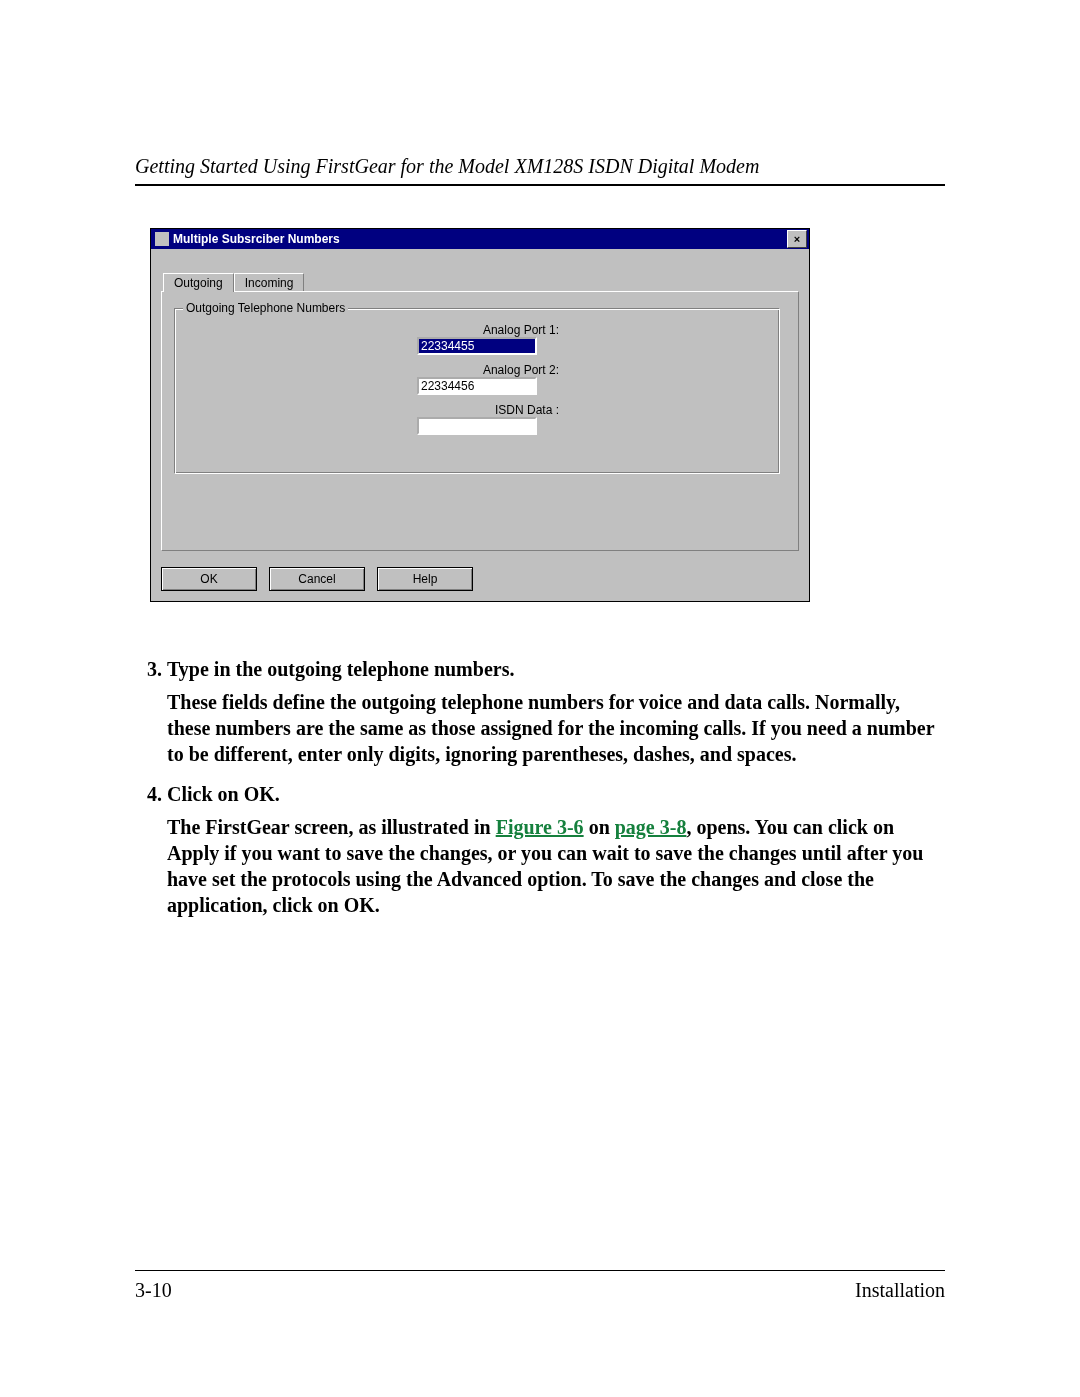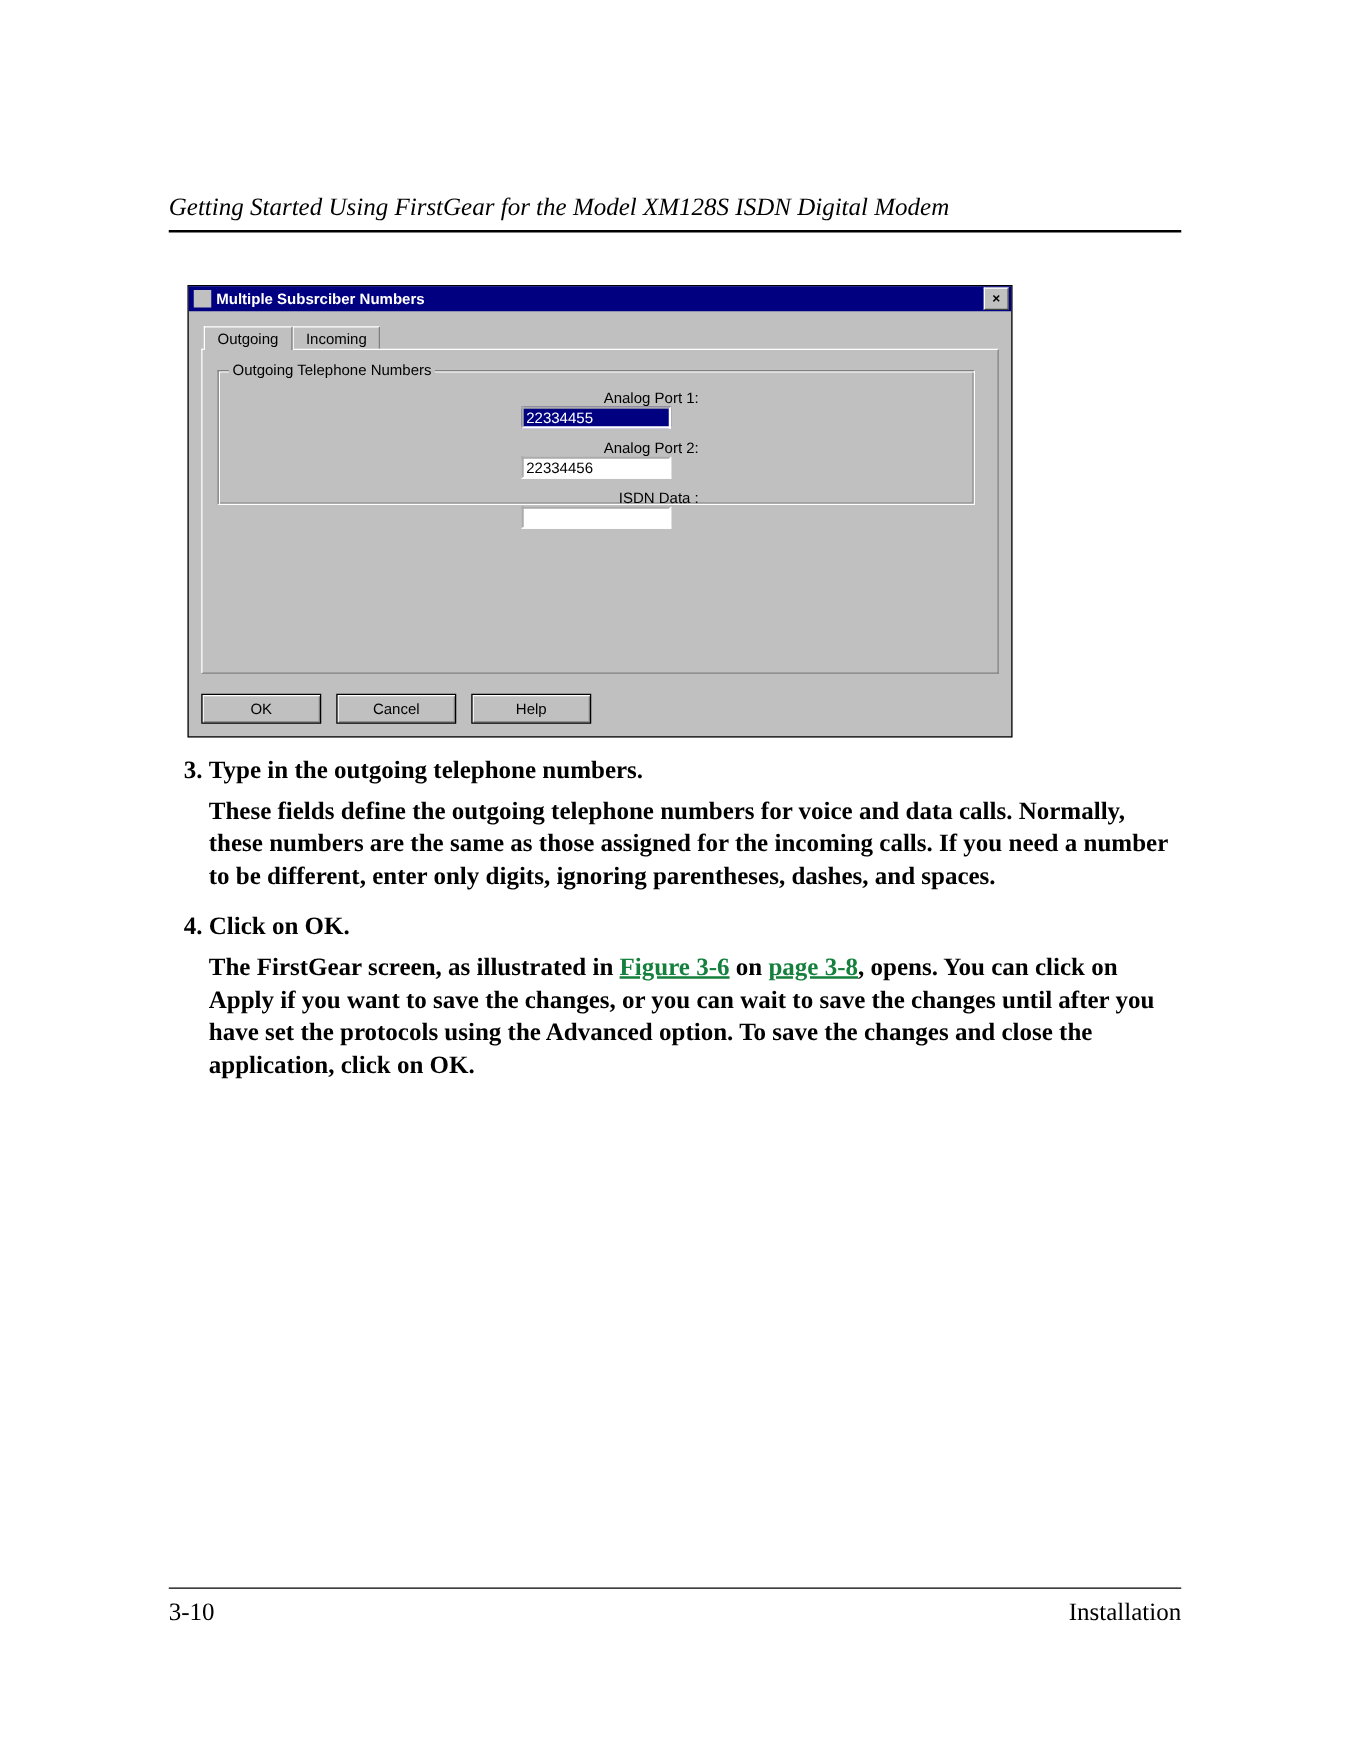--- a/index.html
+++ b/index.html
@@ -91,21 +91,21 @@
     font-size: 12px;
     position: relative;
   }
   .tab.active {
     z-index: 2;
   }
   .tab.inactive {
     border-top-color: #fff;
     border-left-color: #fff;
     border-right-color: #808080;
-    margin-top: 4px;
+    margin-top: 16px;
   }
 
   .tabpane {
     border: 1px solid #fff;
     border-right-color: #808080;
     border-bottom-color: #808080;
     background: #c0c0c0;
     padding: 12px;
     height: 260px;
     box-sizing: border-box;
@@ -114,21 +114,21 @@
 
   
   .groupbox {
     border: 1px solid #808080;
     border-right-color: #fff;
     border-bottom-color: #fff;
     box-shadow: inset 1px 1px 0 #fff, inset -1px -1px 0 #808080;
     box-sizing: border-box;
     padding: 14px 12px 12px 12px;
     width: 606px;
-    height: 108px;
+    height: 166px;
     position: relative;
     margin-top: 4px;
   }
   .group-legend {
     position: absolute;
     top: -8px;
     left: 8px;
     background: #c0c0c0;
     padding: 0 3px;
     font-size: 12px;
@@ -184,21 +184,21 @@
     margin-top: 26px;
     font-family: Arial, Helvetica, sans-serif;
     font-size: 18px;
     font-weight: bold;
     display: flex;
     gap: 36px;
   }
 
   
   ol.steps {
-    margin: 15px 0 0 0;
+    margin: 56px 0 0 0;
     padding-left: 32px;
     font-size: 20px;
   }
   ol.steps > li {
     margin-bottom: 8px;
     padding-left: 0;
   }
   ol.steps > li::marker {
     font-weight: bold;
   }

